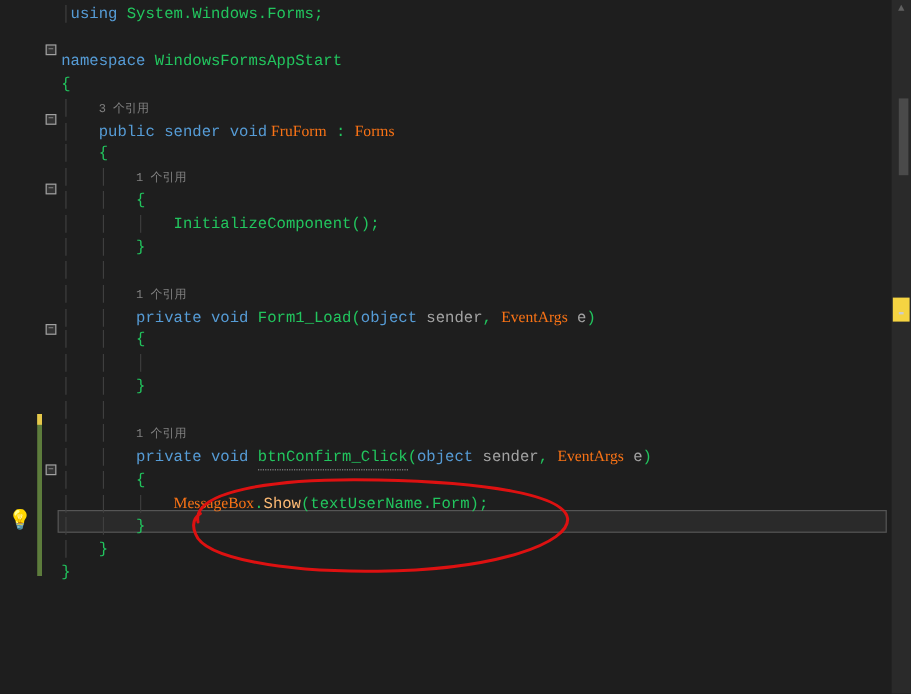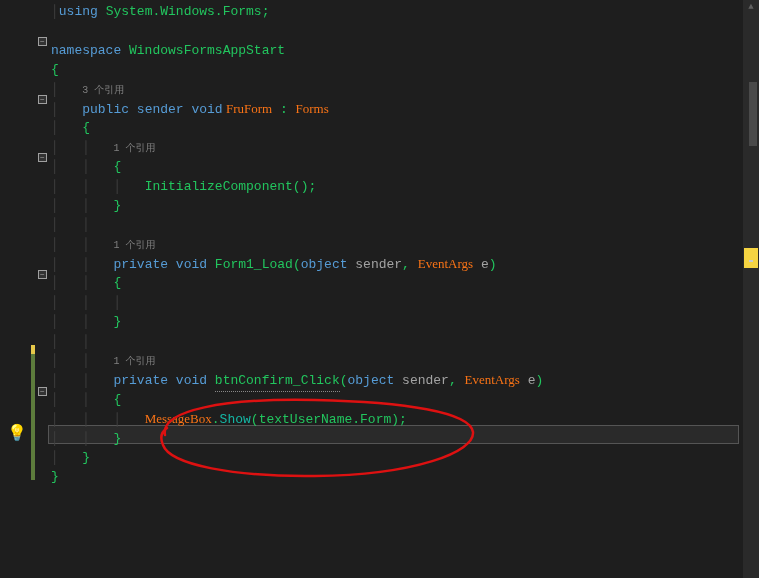--- a/index.html
+++ b/index.html
@@ -46,21 +46,21 @@
       font-size: 8px;
       text-align: center;
       line-height: 7px;
       color: #a0a0a0;
     }
     .guide {
       color: #404040;
     }
     .kw { color: #569cd6; }
     .cls { color: #f97316; font-family: Liberation Serif, serif; }
-    .method { color: #14b8a6; }
+    .method { color: #fdba74; }
     .param { color: #a3a3a3; }
     .ref-hint { color: #808080; font-size: 10px; }
     .plain { color: #22c55e; }
     .highlighted-line {
       position: absolute;
       left: 48px;
       right: 20px;
       height: 19px;
       background: #2a2a2a;
       border: 1px solid #555;

